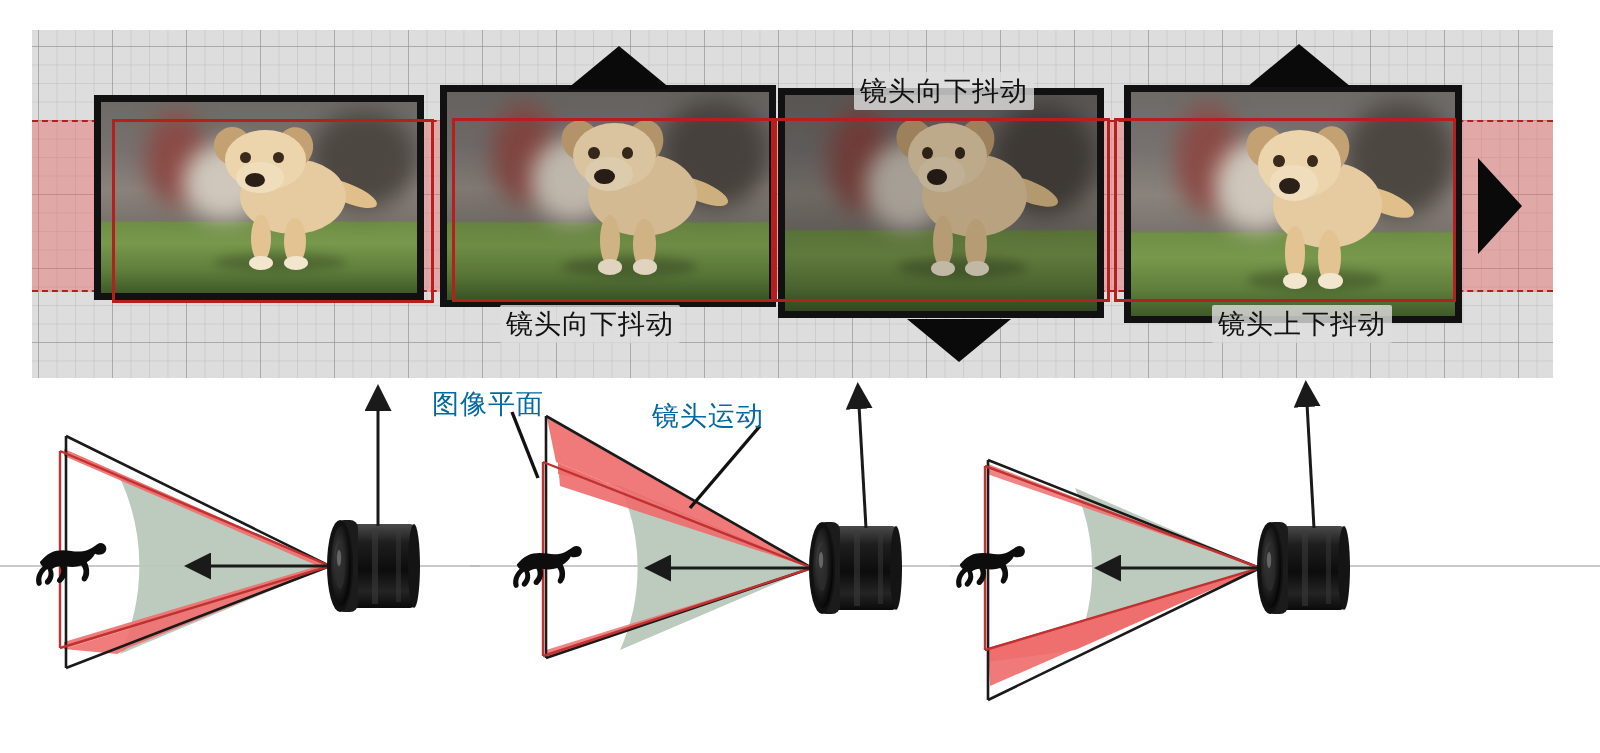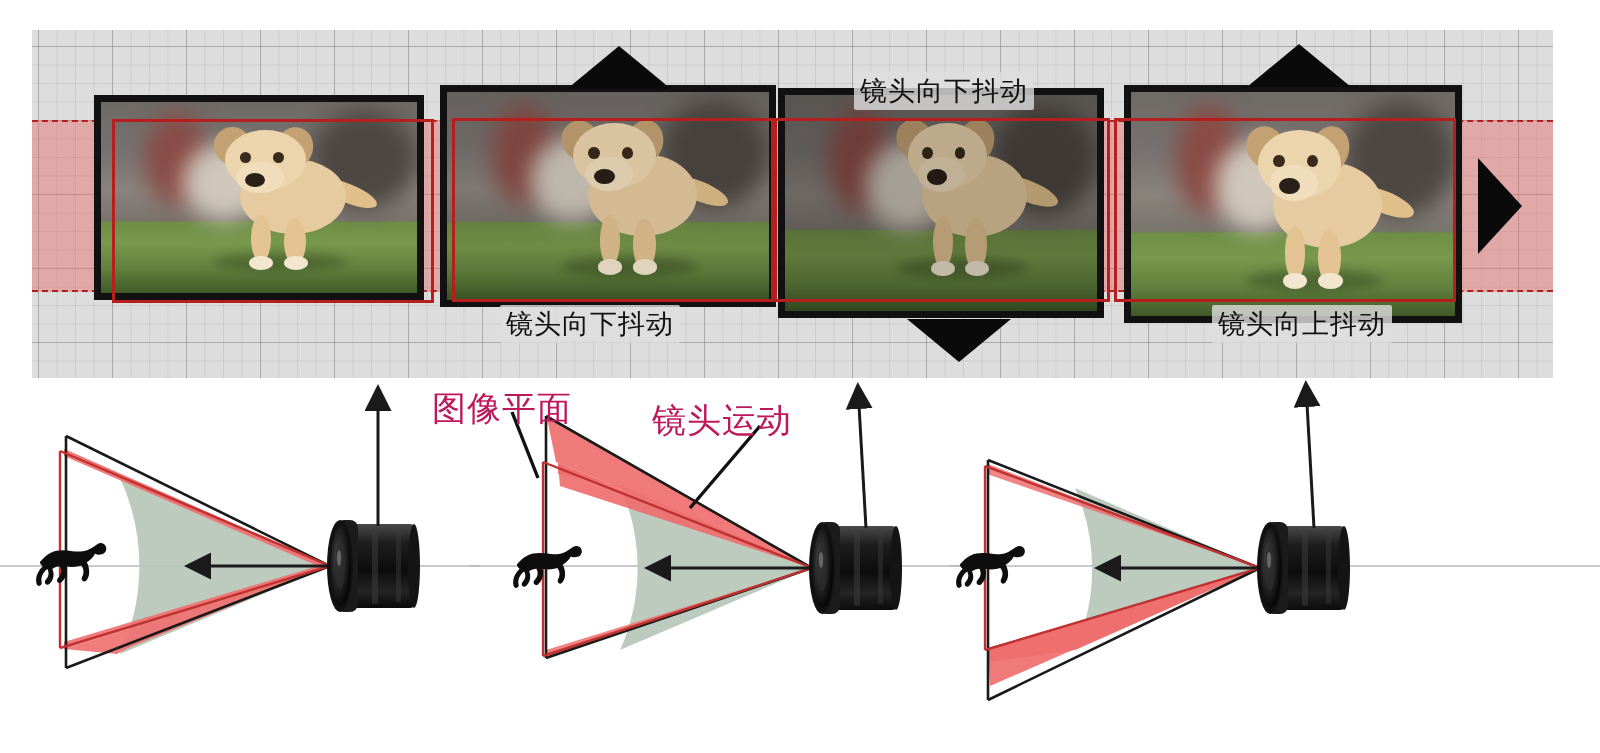--- a/index.html
+++ b/index.html
@@ -103,21 +103,21 @@
   .cap{
     position:absolute;z-index:7;
     font-size:27px;color:#111;letter-spacing:1px;white-space:nowrap;
     background:rgba(222,222,222,.80);padding:1px 6px;border-radius:2px;
   }
 
   
   .bottom{position:absolute;left:0;top:378px;width:1600px;height:375px;background:#fff;}
   .bottom svg{display:block;}
   .diaglabel{
-    position:absolute;font-size:34px;color:#be185d;white-space:nowrap;letter-spacing:1px;
+    position:absolute;font-size:27px;color:#0369a1;white-space:nowrap;letter-spacing:1px;
   }
 </style>
 </head>
 <body>
 
 <div id="stage">
 
   <div class="top-panel">
 
     <div class="crop-band">
@@ -225,21 +225,21 @@
     </div>
     <div class="redrect" style="left:1082px;top:88px;width:342px;height:184px;"></div>
 
     <div class="tri up" style="left:535px;top:16px;"></div>
     <div class="tri down" style="left:875px;top:289px;"></div>
     <div class="tri up" style="left:1215px;top:14px;"></div>
     <div class="tri right" style="left:1446px;top:128px;"></div>
 
     <div class="cap" style="left:822px;top:42px;">镜头向下抖动</div>
     <div class="cap" style="left:468px;top:275px;">镜头向下抖动</div>
-    <div class="cap" style="left:1180px;top:275px;">镜头向上抖动</div>
+    <div class="cap" style="left:1180px;top:275px;">镜头上下抖动</div>
   </div>
 
   <div class="bottom">
 
     <svg width="1600" height="375" viewBox="0 0 1600 375">
       <defs>
         <marker id="ah" markerWidth="9" markerHeight="9" refX="7" refY="4.5" orient="auto">
           <path d="M0,0 L9,4.5 L0,9 z" fill="#1a1a1a"></path>
         </marker>
         <radialGradient id="lensFace" cx="38%" cy="42%" r="62%">

